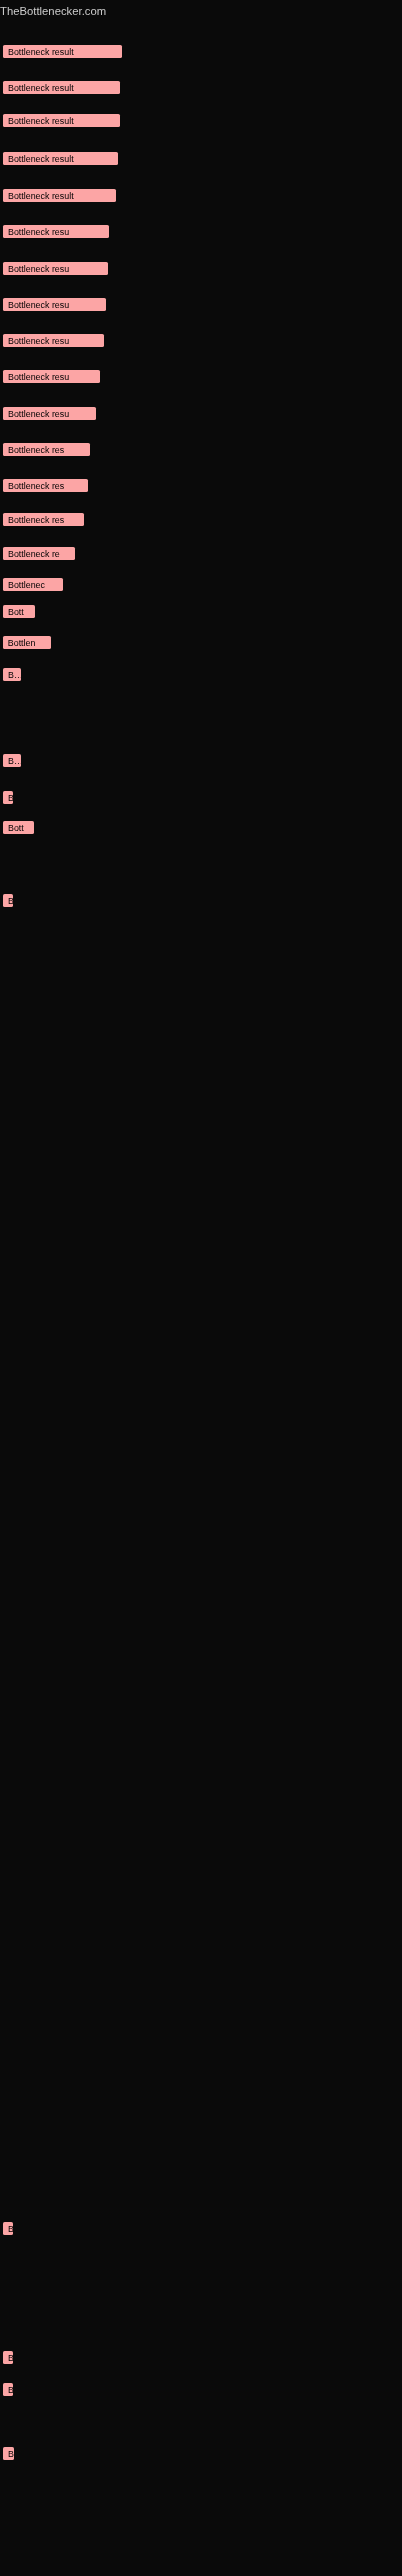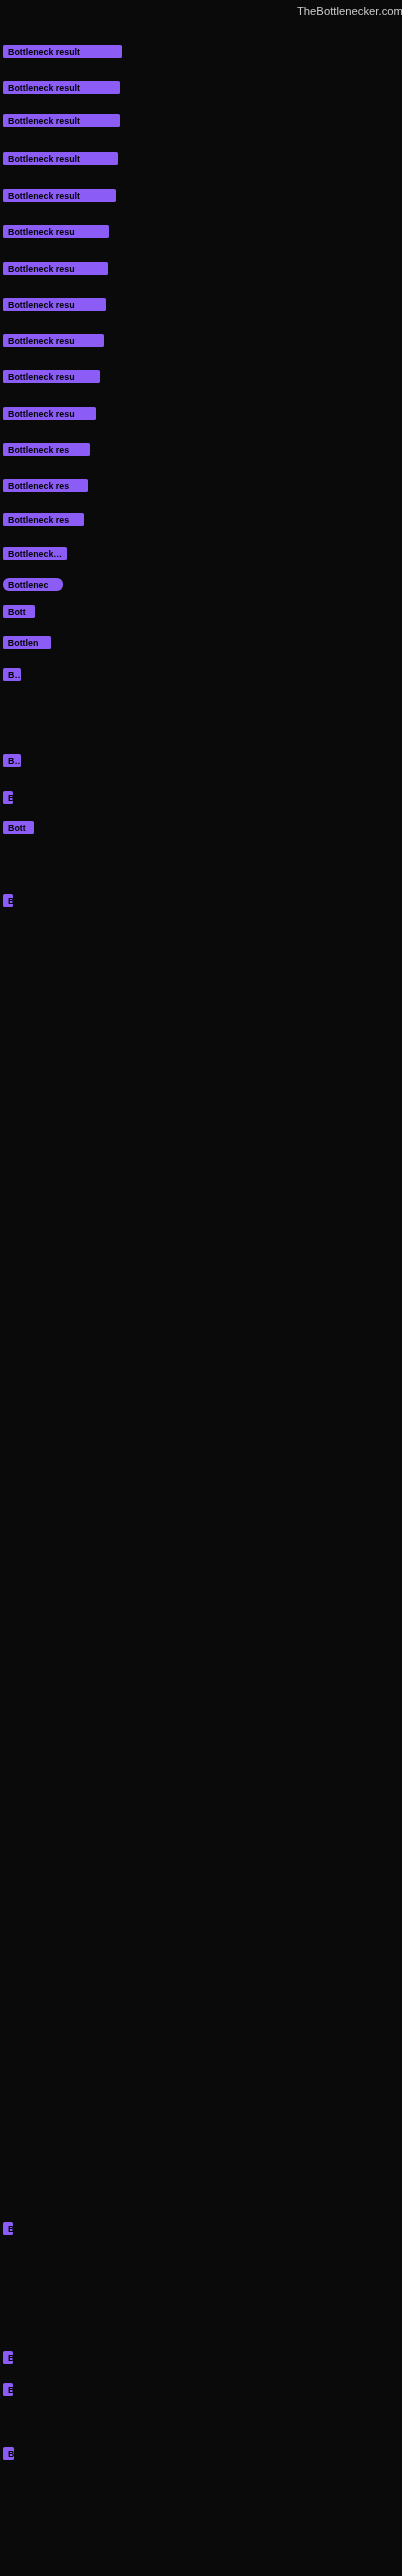--- a/index.html
+++ b/index.html
@@ -16,33 +16,33 @@
     }
 
     .page-container {
       width: 403px;
       min-height: 2576px;
       background-color: #0a0a0a;
       position: relative;
     }
 
     .site-title {
-      text-align: right;
+      text-align: left;
       color: #cccccc;
       font-size: 11.3px;
       padding: 4.8px 0 3.2px 0;
       background-color: #0a0a0a;
     }
 
     .badge {
       display: inline-block;
-      background-color: #8b5cf6;
+      background-color: #fca5a5;
       color: #000;
       font-size: 8.9px;
-      font-weight: bold;
+      font-weight: normal;
       padding: 1.6px 4.8px;
       border-radius: 1.6px;
       white-space: nowrap;
       overflow: hidden;
       text-overflow: ellipsis;
     }
   </style>
 </head>
 <body>
 
@@ -62,22 +62,22 @@
     <div style="position: absolute; top: 189px; left: 3.2px;"><span class="badge" style="max-width: 113px; width: 113px;">Bottleneck result</span></div>
     <div style="position: absolute; top: 225px; left: 3.2px;"><span class="badge" style="max-width: 106px; width: 106px;">Bottleneck resu</span></div>
     <div style="position: absolute; top: 262px; left: 3.2px;"><span class="badge" style="max-width: 105px; width: 105px;">Bottleneck resu</span></div>
     <div style="position: absolute; top: 298px; left: 3.2px;"><span class="badge" style="max-width: 103px; width: 103px;">Bottleneck resu</span></div>
     <div style="position: absolute; top: 334px; left: 3.2px;"><span class="badge" style="max-width: 101px; width: 101px;">Bottleneck resu</span></div>
     <div style="position: absolute; top: 370px; left: 3.2px;"><span class="badge" style="max-width: 97px; width: 97px;">Bottleneck resu</span></div>
     <div style="position: absolute; top: 407px; left: 3.2px;"><span class="badge" style="max-width: 93px; width: 93px;">Bottleneck resu</span></div>
     <div style="position: absolute; top: 443px; left: 3.2px;"><span class="badge" style="max-width: 87px; width: 87px;">Bottleneck res</span></div>
     <div style="position: absolute; top: 479px; left: 3.2px;"><span class="badge" style="max-width: 85px; width: 85px;">Bottleneck res</span></div>
     <div style="position: absolute; top: 513px; left: 3.2px;"><span class="badge" style="max-width: 81px; width: 81px;">Bottleneck res</span></div>
-    <div style="position: absolute; top: 547px; left: 3.2px;"><span class="badge" style="max-width: 72px; width: 64px;">Bottleneck re</span></div>
-    <div style="position: absolute; top: 578px; left: 3.2px;"><span class="badge" style="max-width: 60px; width: 60px; border-radius: 6px;">Bottlenec</span></div>
+    <div style="position: absolute; top: 547px; left: 3.2px;"><span class="badge" style="max-width: 72px; width: 72px;">Bottleneck re</span></div>
+    <div style="position: absolute; top: 578px; left: 3.2px;"><span class="badge" style="max-width: 60px; width: 60px;">Bottlenec</span></div>
     <div style="position: absolute; top: 605px; left: 3.2px;"><span class="badge" style="max-width: 32px; width: 32px;">Bott</span></div>
     <div style="position: absolute; top: 636px; left: 3px;"><span class="badge" style="max-width: 48px; width: 48px;">Bottlen</span></div>
     <div style="position: absolute; top: 668px; left: 3.2px;"><span class="badge" style="max-width: 17.7px; width: 17.7px;">Bo</span></div>
     <div style="position: absolute; top: 754px; left: 3.2px;"><span class="badge" style="max-width: 17.7px; width: 17.7px;">Bo</span></div>
     <div style="position: absolute; top: 791px; left: 3.2px;"><span class="badge" style="max-width: 9.7px; width: 9.7px;">B</span></div>
     <div style="position: absolute; top: 821px; left: 3.2px;"><span class="badge" style="max-width: 31px; width: 31px;">Bott</span></div>
     <div style="position: absolute; top: 894px; left: 3.2px;"><span class="badge" style="max-width: 9.7px; width: 9.7px;">B</span></div>
     <div style="position: absolute; top: 2222px; left: 3.2px;"><span class="badge" style="max-width: 9.7px; width: 9.7px;">B</span></div>
     <div style="position: absolute; top: 2351px; left: 3.2px;"><span class="badge" style="max-width: 9.7px; width: 9.7px;">B</span></div>
     <div style="position: absolute; top: 2383px; left: 3.2px;"><span class="badge" style="max-width: 9.7px; width: 9.7px;">B</span></div>

